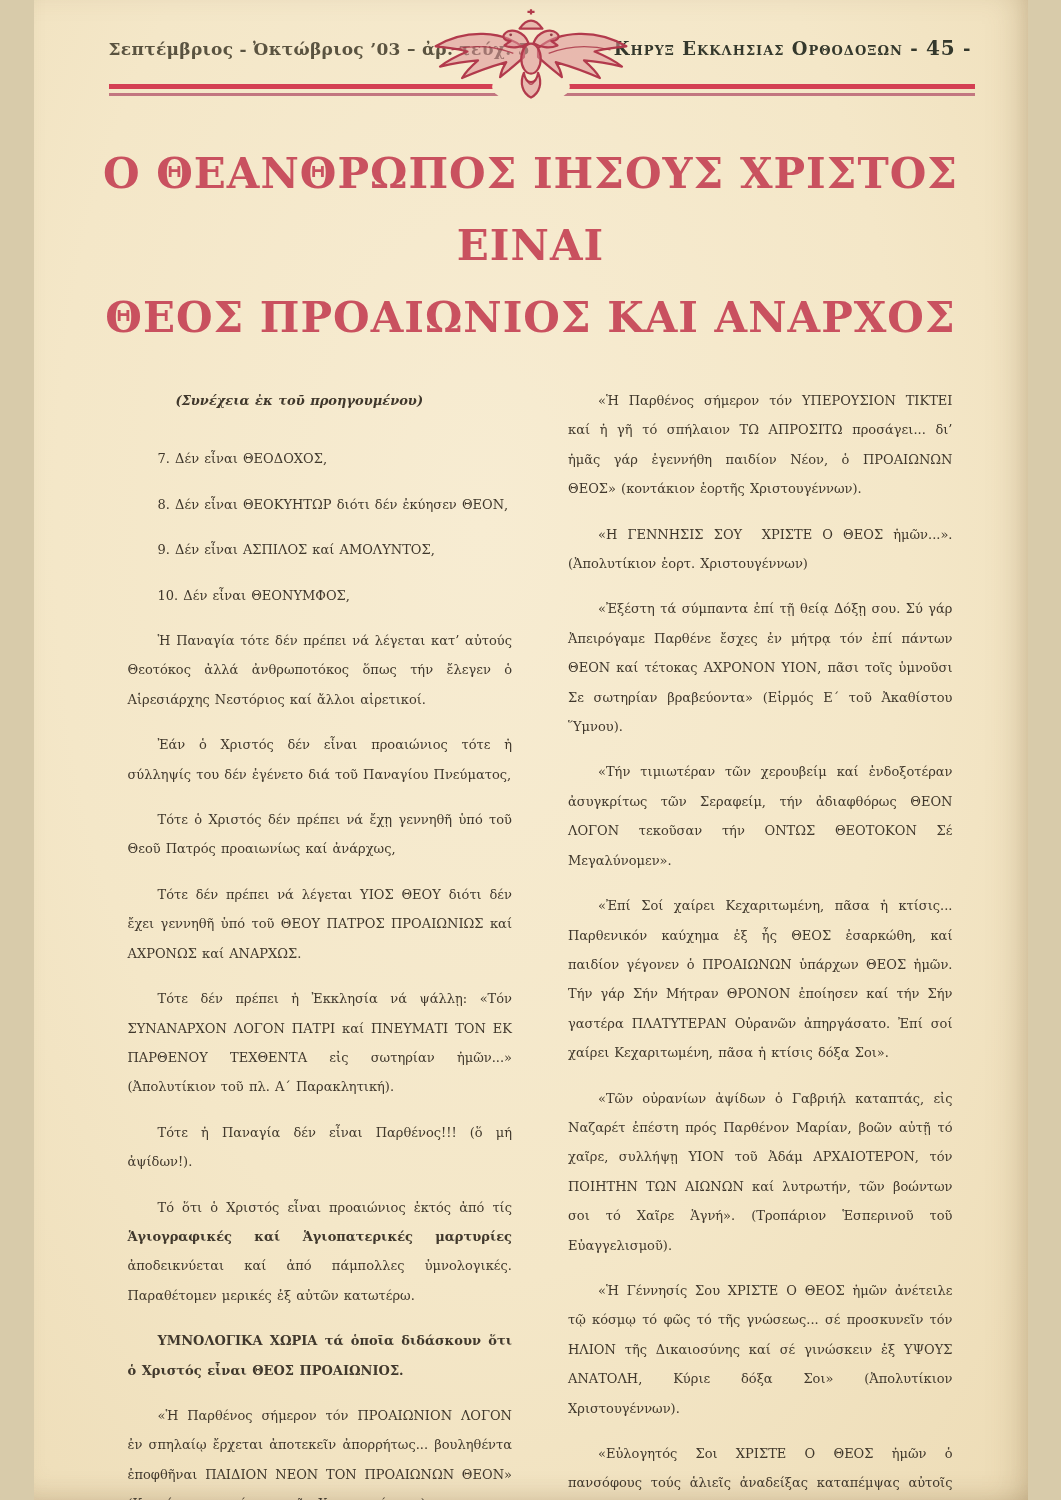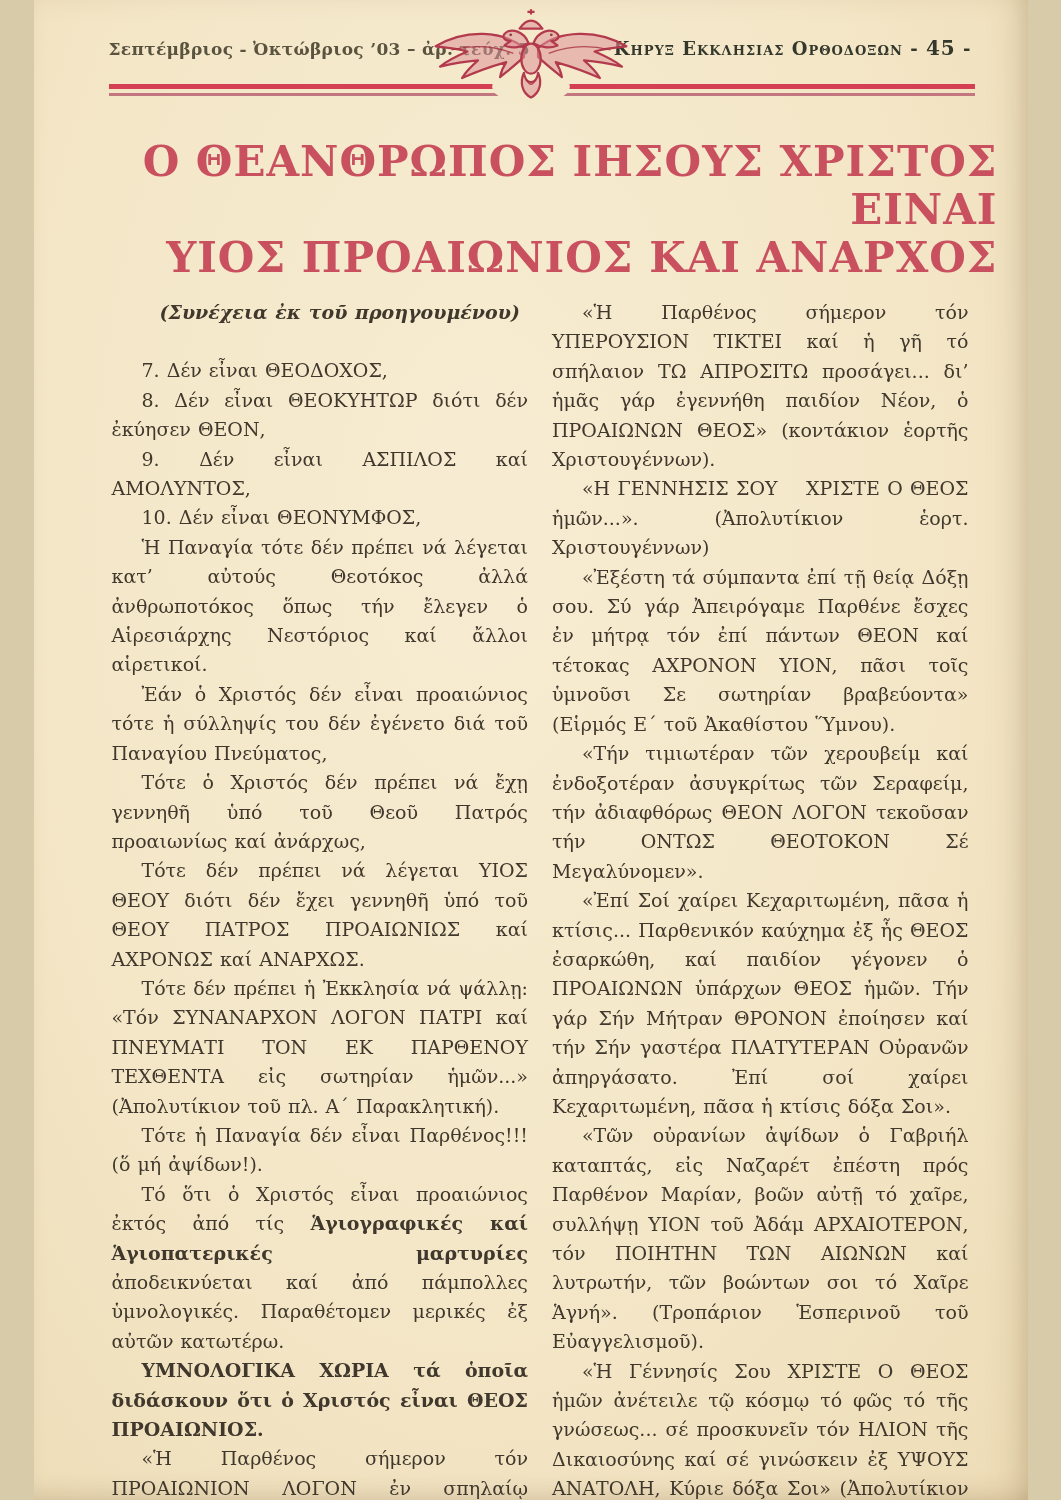--- a/index.html
+++ b/index.html
@@ -30,37 +30,37 @@
   .rules{position:absolute;left:75px;right:53px;top:84px;}
   .rule-top{height:5px;background:#d43f53;}
   .rule-bottom{height:3px;background:#c27680;margin-top:4px;}
   .emblem{
     position:absolute;left:50%;top:4px;transform:translateX(-50%);
     width:212px;height:104px;
   }
   
   .article-title{
     margin:20px 30px 0 30px;
-    text-align:right;
+    text-align:center;
     color:#c9515f;
     font-weight:bold;
     font-size:42px;
-    line-height:48px;
+    line-height:72px;
     letter-spacing:1px;
   }
   
   .columns{
     display:flex;
     gap:24px;
     padding:16px 59px 0 78px;
   }
   .col{flex:1 1 0;min-width:0;}
   .para{
-    margin:0;
-    font-size:19px;
+    margin:16px;
+    font-size:13px;
     line-height:29.4px;
     text-align:justify;
     text-indent:30px;
     word-spacing:1px;
   }
   .para .b{font-weight:bold;}
   .lead{
     font-weight:bold;font-style:italic;
     text-indent:48px;
     margin-bottom:29px;
@@ -124,21 +124,21 @@
         <path d="M210 48 C 185 42, 160 44, 140 52"></path>
         <path d="M115 82 q5 10 10 0"></path>
         <circle cx="97" cy="31" r="1.6" fill="#7c1f2e" stroke="none"></circle>
         <circle cx="143" cy="31" r="1.6" fill="#7c1f2e" stroke="none"></circle>
       </g>
     </svg>
   </div>
 
   <h1 class="article-title">
     <span>Ο ΘΕΑΝΘΡΩΠΟΣ ΙΗΣΟΥΣ ΧΡΙΣΤΟΣ ΕΙΝΑΙ</span><br>
-    <span>ΥΙΟΣ ΠΡΟΑΙΩΝΙΟΣ ΚΑΙ ΑΝΑΡΧΟΣ</span>
+    <span>ΘΕΟΣ ΠΡΟΑΙΩΝΙΟΣ ΚΑΙ ΑΝΑΡΧΟΣ</span>
   </h1>
 
   <div class="columns">
     <div class="col">
         <p class="para lead"><span>(Συνέχεια ἐκ τοῦ προηγουμένου)</span></p>
         <p class="para"><span>7. Δέν εἶναι ΘΕΟΔΟΧΟΣ,</span></p>
         <p class="para"><span>8. Δέν εἶναι ΘΕΟΚΥΗΤΩΡ διότι δέν ἐκύησεν ΘΕΟΝ,</span></p>
         <p class="para"><span>9. Δέν εἶναι ΑΣΠΙΛΟΣ καί ΑΜΟΛΥΝΤΟΣ,</span></p>
         <p class="para"><span>10. Δέν εἶναι ΘΕΟΝΥΜΦΟΣ,</span></p>
         <p class="para"><span>Ἡ Παναγία τότε δέν πρέπει νά λέγεται κατ’ αὐτούς Θεοτόκος ἀλλά ἀνθρωποτόκος ὅπως τήν ἔλεγεν ὁ Αἱρεσιάρχης Νεστόριος καί ἄλλοι αἱρετικοί.</span></p>

